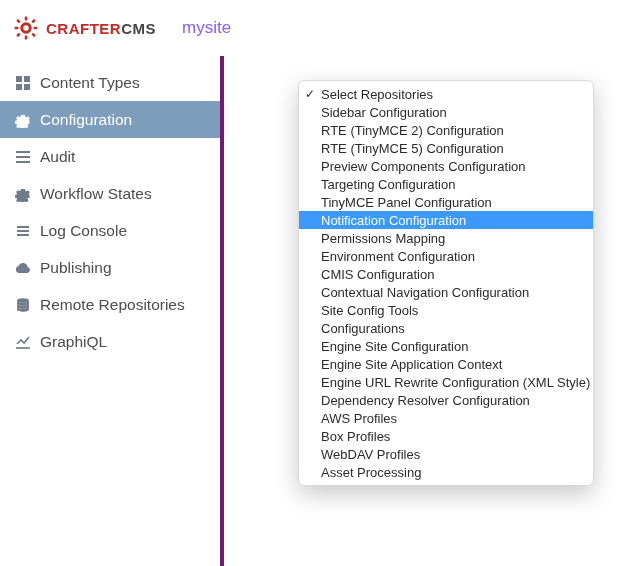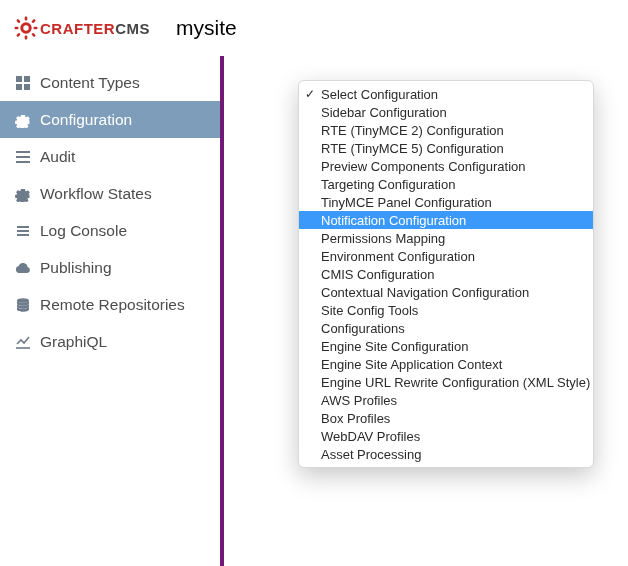--- a/index.html
+++ b/index.html
@@ -1,23 +1,23 @@
 <!DOCTYPE html>
 <html><head>
 <meta charset="utf-8">
 <style>
   * { box-sizing: border-box; margin: 0; padding: 0; }
   html, body { width: 628px; height: 566px; font-family: -apple-system, "Helvetica Neue", Arial, sans-serif; background: #fff; color: #333; }
   .app { display: flex; flex-direction: column; width: 628px; height: 566px; }
   .header { display: flex; align-items: center; height: 56px; padding: 0 14px; }
-  .logo { display: flex; align-items: center; gap: 2px; }
+  .logo { display: flex; align-items: center; gap: 8px; }
   .logo svg { display: block; }
   .logo-text { font-weight: 600; font-size: 15px; letter-spacing: 0.5px; color: #454545; }
   .logo-text .red { color: #c62b28; }
-  .site-name { margin-left: 26px; font-size: 21px; color: #000000; }
+  .site-name { margin-left: 26px; font-size: 17px; color: #8b5cf6; }
   .body { display: flex; flex: 1; position: relative; }
   .sidebar { width: 224px; border-right: 4px solid #701a75; padding-top: 8px; }
   .sidebar-item { display: flex; align-items: center; height: 37px; padding: 0 14px; font-size: 15.5px; color: #4d4d4d; cursor: pointer; }
   .sidebar-item.active { background: #7e9dbb; color: #fff; }
   .sidebar-item .icon { width: 18px; display: inline-flex; justify-content: center; margin-right: 8px; color: #6d7b8a; }
   .sidebar-item.active .icon { color: #fff; }
   .content { flex: 1; position: relative; }
   .dropdown {
     position: absolute;
     top: 24px;
@@ -164,37 +164,38 @@
               <polyline points="1,14 15,14"></polyline>
             </svg>
         </span>
         <span>GraphiQL</span>
       </div>
 
     </div>
 
     <div class="content">
       <div class="dropdown" id="dropdown">
-          <div class="dd-item selected">Select Configuration</div>
+          <div class="dd-item selected">Select Repositories</div>
           <div class="dd-item">Sidebar Configuration</div>
           <div class="dd-item">RTE (TinyMCE 2) Configuration</div>
           <div class="dd-item">RTE (TinyMCE 5) Configuration</div>
           <div class="dd-item">Preview Components Configuration</div>
           <div class="dd-item">Targeting Configuration</div>
           <div class="dd-item">TinyMCE Panel Configuration</div>
           <div class="dd-item highlight">Notification Configuration</div>
           <div class="dd-item">Permissions Mapping</div>
           <div class="dd-item">Environment Configuration</div>
           <div class="dd-item">CMIS Configuration</div>
           <div class="dd-item">Contextual Navigation Configuration</div>
           <div class="dd-item">Site Config Tools</div>
           <div class="dd-item">Configurations</div>
           <div class="dd-item">Engine Site Configuration</div>
           <div class="dd-item">Engine Site Application Context</div>
           <div class="dd-item">Engine URL Rewrite Configuration (XML Style)</div>
+          <div class="dd-item">Dependency Resolver Configuration</div>
           <div class="dd-item">AWS Profiles</div>
           <div class="dd-item">Box Profiles</div>
           <div class="dd-item">WebDAV Profiles</div>
           <div class="dd-item">Asset Processing</div>
         </div>
     </div>
 
   </div>
 </div>
 

